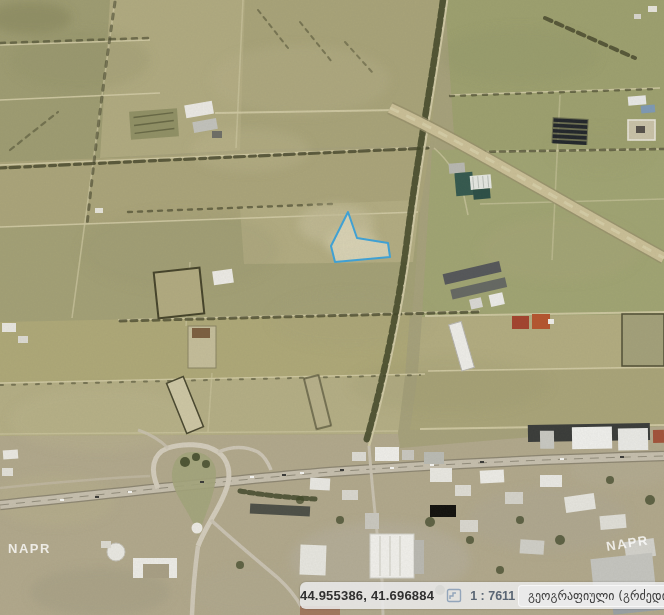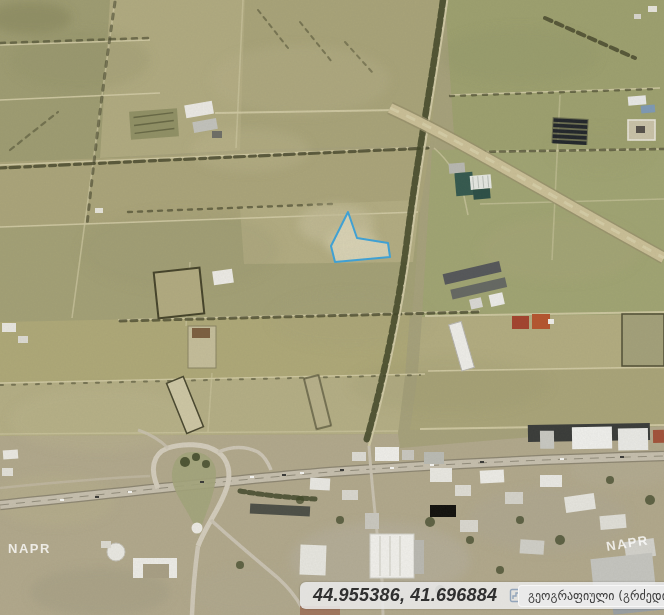--- a/index.html
+++ b/index.html
@@ -12,24 +12,22 @@
   
   .status-bar{
     position:absolute;left:300px;right:-8px;top:582px;height:27px;
     background:rgba(233,233,233,0.88);
     border-radius:6px;
     display:flex;align-items:center;
     box-shadow:0 0 2px rgba(0,0,0,0.25);
     z-index:5;
   }
   .coords{
-    margin-left:13px;
-    font-size:18px;font-weight:bold;color:#303030;letter-spacing:.2px;
+    font-size:13px;font-weight:bold;color:#303030;letter-spacing:.2px;
     white-space:nowrap;
-    font-style:italic;
   }
   .scale-icon{margin-left:12px;display:inline-flex;align-items:center;}
   .scale-text{
     margin-left:8px;font-size:12.5px;font-weight:bold;color:#5a6674;white-space:nowrap;
   }
   .crs-box{
     position:absolute;left:218px;right:2px;top:2.5px;bottom:2.5px;
     background:#eaeaea;border-radius:4px;
     display:flex;align-items:center;overflow:hidden;
     box-shadow:inset 0 0 0 1px rgba(255,255,255,.6);

